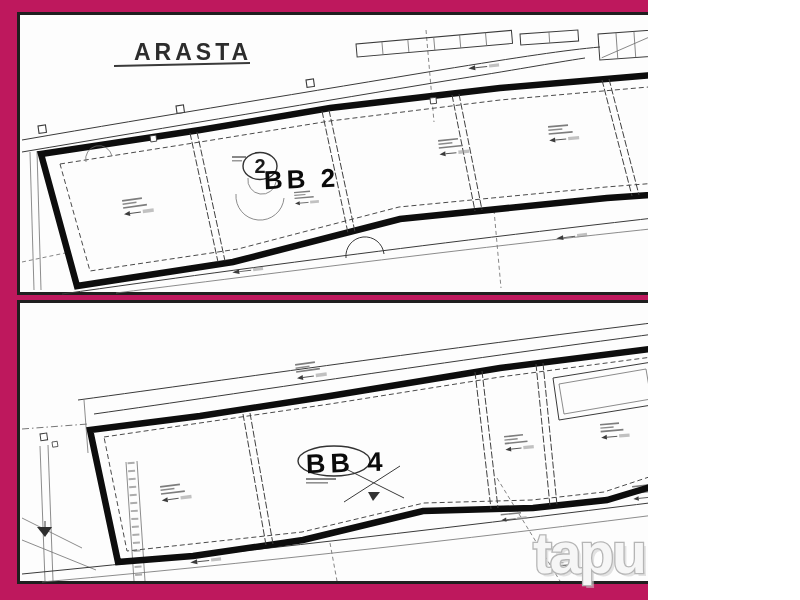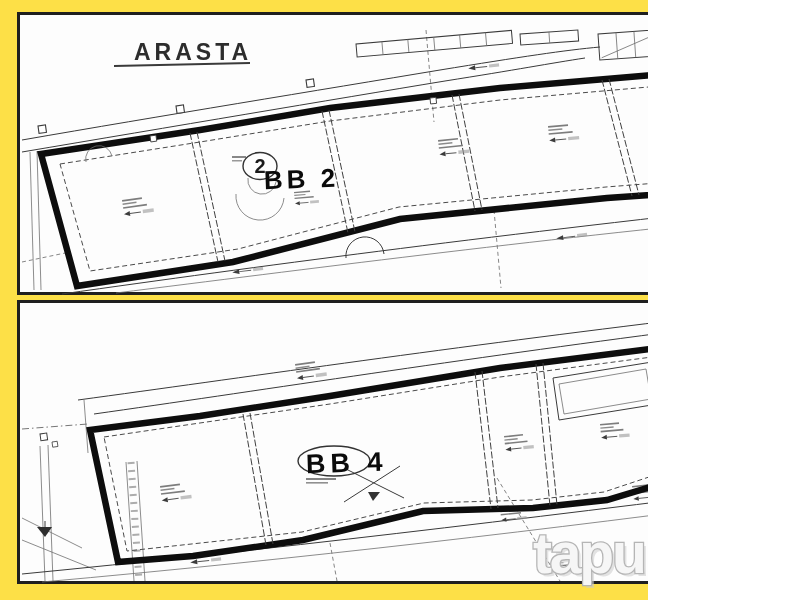--- a/index.html
+++ b/index.html
@@ -1,16 +1,16 @@
 <!DOCTYPE html>
 <html><head>
 <meta charset="utf-8">
 <style>
   html,body{margin:0;padding:0;background:#ffffff;}
-  .stage{position:relative;width:648px;height:600px;background:#fde047;overflow:hidden;}
+  .stage{position:relative;width:648px;height:600px;background:#be185d;overflow:hidden;}
   svg{display:block;filter:blur(0.35px);}
   .panel-border{fill:#fdfdfd;stroke:#1f1f1f;stroke-width:3;}
   .thick{stroke:#0d0d0d;stroke-width:6.5;fill:none;stroke-linejoin:miter;}
   .inset{stroke:#4a4a4a;stroke-width:1;fill:none;stroke-dasharray:5 3;}
   .t1{stroke:#3a3a3a;stroke-width:1;fill:none;}
   .t2{stroke:#6e6e6e;stroke-width:0.8;fill:none;}
   .t1f{fill:none;stroke:#3a3a3a;stroke-width:1;}
   .dash{stroke:#777;stroke-width:0.9;fill:none;stroke-dasharray:4 3;}
   .dashdot{stroke:#666;stroke-width:0.9;fill:none;stroke-dasharray:7 3 1.5 3;}
   .div{stroke:#3f3f3f;stroke-width:1;fill:none;stroke-dasharray:7 2;}

